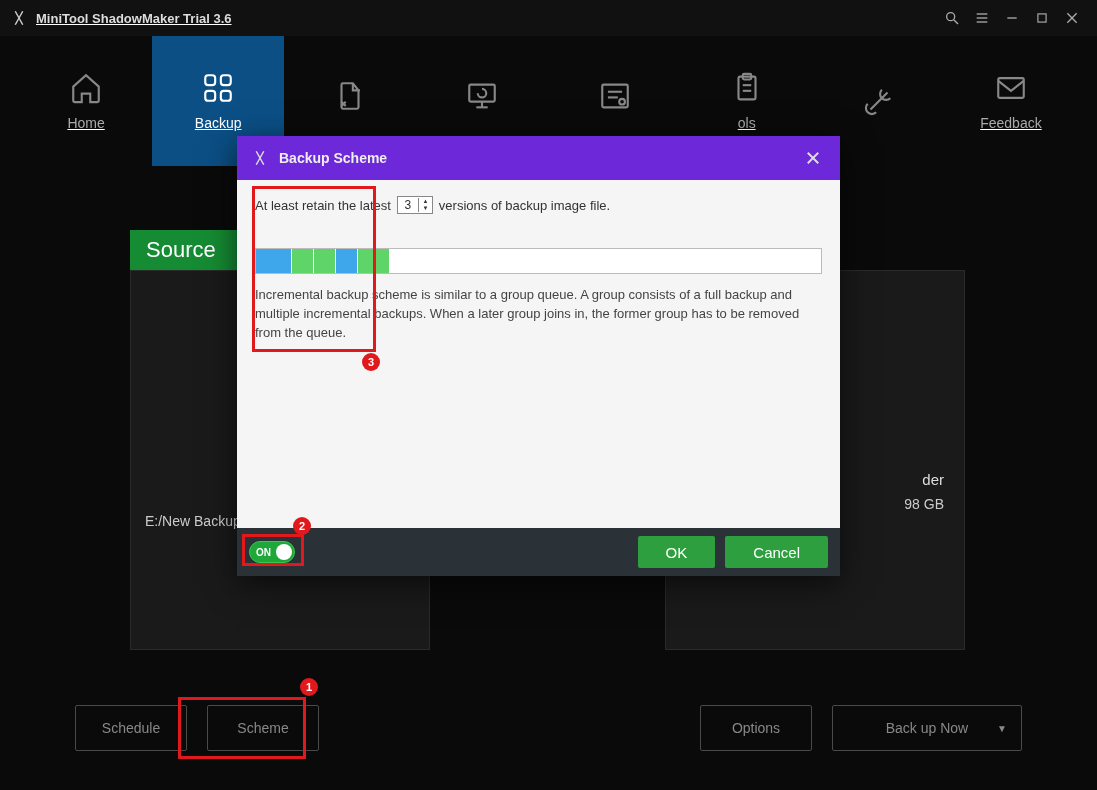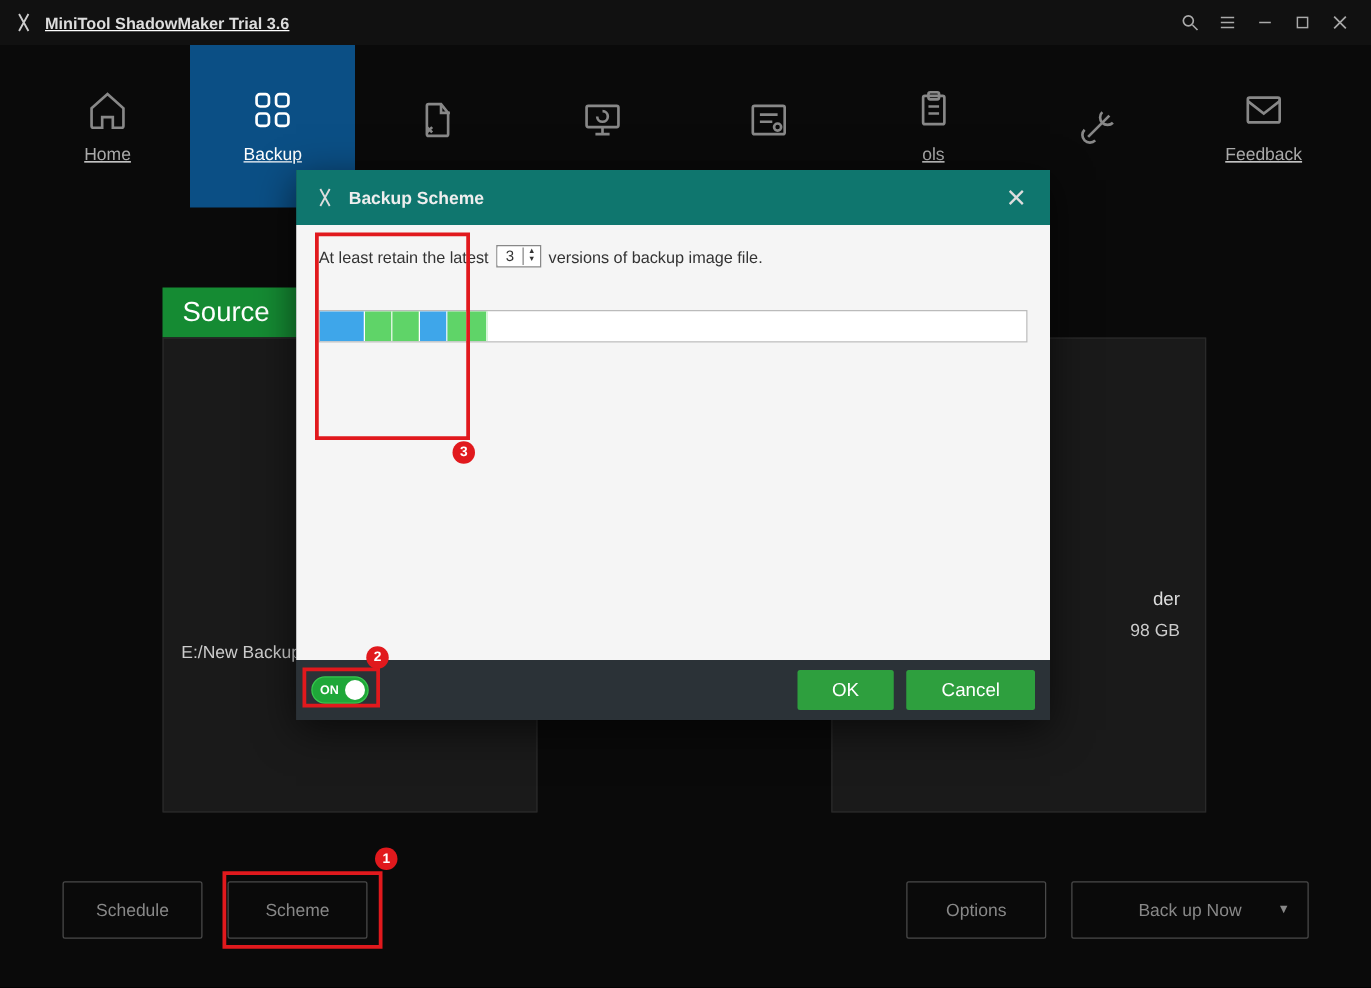--- a/index.html
+++ b/index.html
@@ -23,36 +23,36 @@
   
   .main-area { position: absolute; top: 230px; left: 130px; width: 835px; height: 420px; }
   .source-header { position:absolute; left:0; top:0; width:300px; height:40px; display:flex; align-items:center; padding-left:16px; background:#158B33; font-size:22px; color:#fff; }
   .source-panel { position:absolute; left:0; top:40px; width:300px; height:380px; background:#1a1a1a; border:1px solid #2a2a2a; }
   .source-path { position:absolute; left:14px; bottom:120px; font-size:14px; color:#ccc; }
   .dest-panel { position:absolute; right:0; top:40px; width:300px; height:380px; background:#1a1a1a; border:1px solid #2a2a2a; }
   .dest-name { position:absolute; right:20px; top:200px; font-size:15px; color:#ddd; }
   .dest-size { position:absolute; right:20px; top:225px; font-size:14px; color:#ccc; }
 
   
-  .bottom-bar { position: absolute; bottom: 30px; left: 0; right: 0; height: 64px; display: flex; align-items: center; padding: 0 50px; gap: 20px; }
+  .bottom-bar { position: absolute; bottom: 30px; left: 0; right: 0; height: 64px; display: flex; align-items: center; padding: 0 75px; gap: 20px; }
   .btn { height: 46px; border: 1px solid #4a4a4a; background: transparent; color: #888; font-size: 14px; display: flex; align-items: center; justify-content: center; cursor: pointer; border-radius: 2px; }
   .btn-schedule { width: 112px; }
   .btn-scheme   { width: 112px; }
   .btn-options  { width: 112px; }
   .btn-backup   { width: 190px; position: relative; }
   .btn-backup .caret { position:absolute; right:14px; top:50%; transform:translateY(-50%); font-size:10px; color:#888;}
   .bottom-bar .spacer { flex:1; }
 
   
   .anno-box { position: absolute; border: 3px solid #e1191d; pointer-events: none; }
   .anno-badge { position: absolute; width: 18px; height: 18px; border-radius: 9px; background: #e1191d; color: #fff; font-size: 11px; display:flex; align-items:center; justify-content:center; font-weight:600; }
 
   
   .dlg { position: absolute; left: 237px; top: 136px; width: 603px; height: 440px; background: #2b3237; box-shadow: 0 8px 30px rgba(0,0,0,.6); }
-  .dlg-titlebar { height: 44px; display:flex; align-items:center; padding: 0 14px; background:#0f766e; }
+  .dlg-titlebar { height: 44px; display:flex; align-items:center; padding: 0 14px; background:#6d28d9; }
   .dlg-titlebar .dlg-logo { width:18px; height:18px; margin-right:10px; }
   .dlg-title { font-size:14px; font-weight:600; color:#eee; }
   .dlg-titlebar .spacer { flex:1; }
   .dlg-close { width:26px; height:26px; display:flex; align-items:center; justify-content:center; cursor:pointer; color:#ddd; }
 
   .dlg-body { display:flex; height: calc(100% - 44px - 48px); }
   .scheme-sidebar { width: 140px; background:#2b3237; padding-top:4px; }
   .scheme-item { height: 56px; display:flex; align-items:center; justify-content:center; font-size:17px; color:#eee; cursor:pointer; }
   .scheme-item.active { background:#0f69a8; color:#fff; }
 
@@ -262,20 +262,21 @@
 
         <div class="bar-row">
           <div class="bar-seg seg-blue" style="width:36px"></div>
           <div class="bar-seg seg-green" style="width:22px"></div>
           <div class="bar-seg seg-green" style="width:22px"></div>
           <div class="bar-seg seg-blue" style="width:22px"></div>
           <div class="bar-seg seg-green" style="width:16px"></div>
           <div class="bar-seg seg-green" style="width:16px"></div>
         </div>
 
+        <div class="scheme-desc">Incremental backup scheme is similar to a group queue. A group consists of a full backup and multiple incremental backups. When a later group joins in, the former group has to be removed from the queue.</div>
       </div>
     </div>
 
     <div class="dlg-bottom">
       <div class="toggle">
         <span class="lbl">ON</span>
         <span class="knob"></span>
       </div>
       <span class="spacer"></span>
       <button class="dlg-btn">OK</button>

